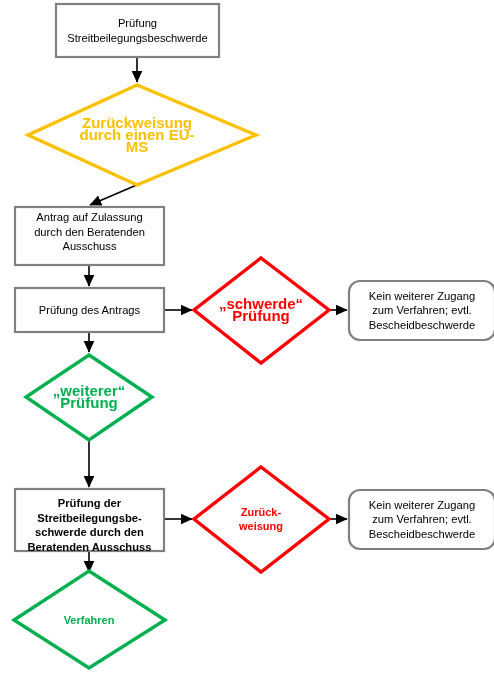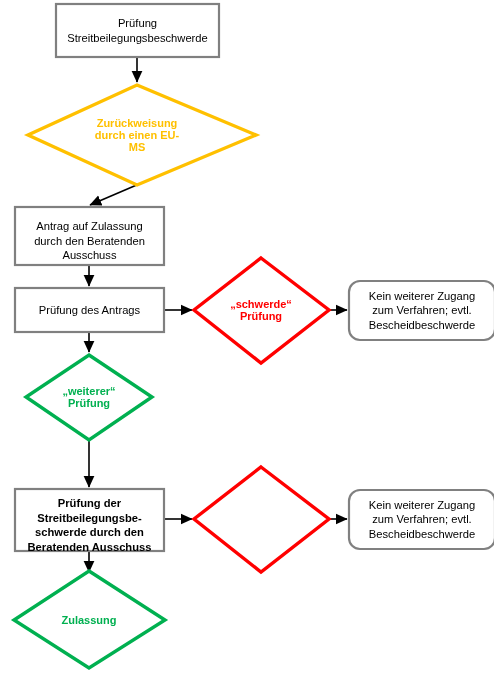--- a/index.html
+++ b/index.html
@@ -34,21 +34,21 @@
     pointer-events: none;
     white-space: pre-line;
   }
   .rect-label {
     font-size: 11.2px;
     line-height: 14.5px;
     color: #000000;
     font-weight: normal;
   }
   .diamond-label {
-    font-size: 11px;
+    font-size: 15px;
     line-height: 12.2px;
     font-weight: bold;
   }
   .yellow-text { color: #FFC000; }
   .green-text  { color: #00B050; }
   .red-text    { color: #FF0000; }
 </style>
 </head>
 <body>
 
@@ -106,41 +106,43 @@
     <polygon points="80,571 156,620 80,668 5,620" fill="#ffffff" stroke="#00B050" stroke-width="3.4"></polygon>
   </svg>
 
   <div class="node-label rect-label" style="left:47px; top:4px; width:163px; height:53px;">Prüfung
 Streitbeilegungsbeschwerde</div>
 
   <div class="node-label diamond-label yellow-text" style="left:58px; top:109px; width:140px; height:52px;">Zurückweisung
 durch einen EU-
 MS</div>
 
-  <div class="node-label rect-label" style="left:6px; top:207px; width:149px; height:68px;">Antrag auf Zulassung
+  <div class="node-label rect-label" style="left:6px; top:198px; width:149px; height:68px;">Antrag auf Zulassung
 durch den Beratenden
 Ausschuss</div>
 
   <div class="node-label rect-label" style="left:6px; top:288px; width:149px; height:44px;">Prüfung des Antrags</div>
 
   <div class="node-label diamond-label red-text" style="left:205px; top:295px; width:94px; height:30px;">„schwerde“
 Prüfung</div>
 
   <div class="node-label rect-label" style="left:340px; top:281px; width:146px; height:59px;">Kein weiterer Zugang
 zum Verfahren; evtl.
 Bescheidbeschwerde</div>
 
   <div class="node-label diamond-label green-text" style="left:35px; top:382px; width:90px; height:30px;">„weiterer“
 Prüfung</div>
 
   <div class="node-label rect-label" style="left:6px; top:489px; width:149px; height:72px;font-weight:bold;">Prüfung der
 Streitbeilegungsbe-
 schwerde durch den
 Beratenden Ausschuss</div>
 
+  <div class="node-label diamond-label red-text" style="left:208px; top:503px; width:88px; height:32px; font-size:11px; line-height:14px;">Zurück-
+weisung</div>
 
   <div class="node-label rect-label" style="left:340px; top:490px; width:146px; height:59px;">Kein weiterer Zugang
 zum Verfahren; evtl.
 Bescheidbeschwerde</div>
 
-  <div class="node-label diamond-label green-text" style="left:24px; top:608px; width:112px; height:24px; font-size:11px;">Zulassung</div>
+  <div class="node-label diamond-label green-text" style="left:24px; top:608px; width:112px; height:24px; font-size:11px;">Verfahren</div>
 
 </div>
 
 </body></html>

